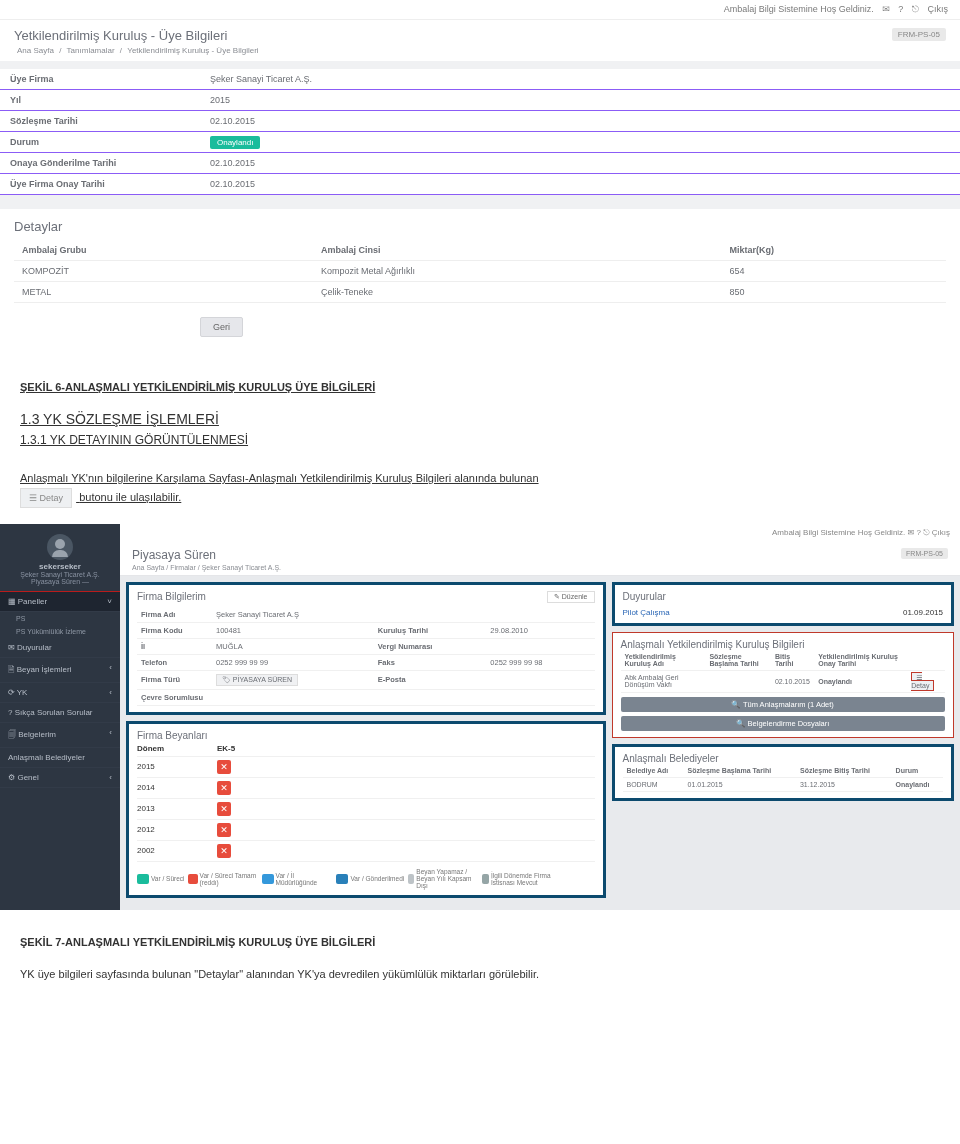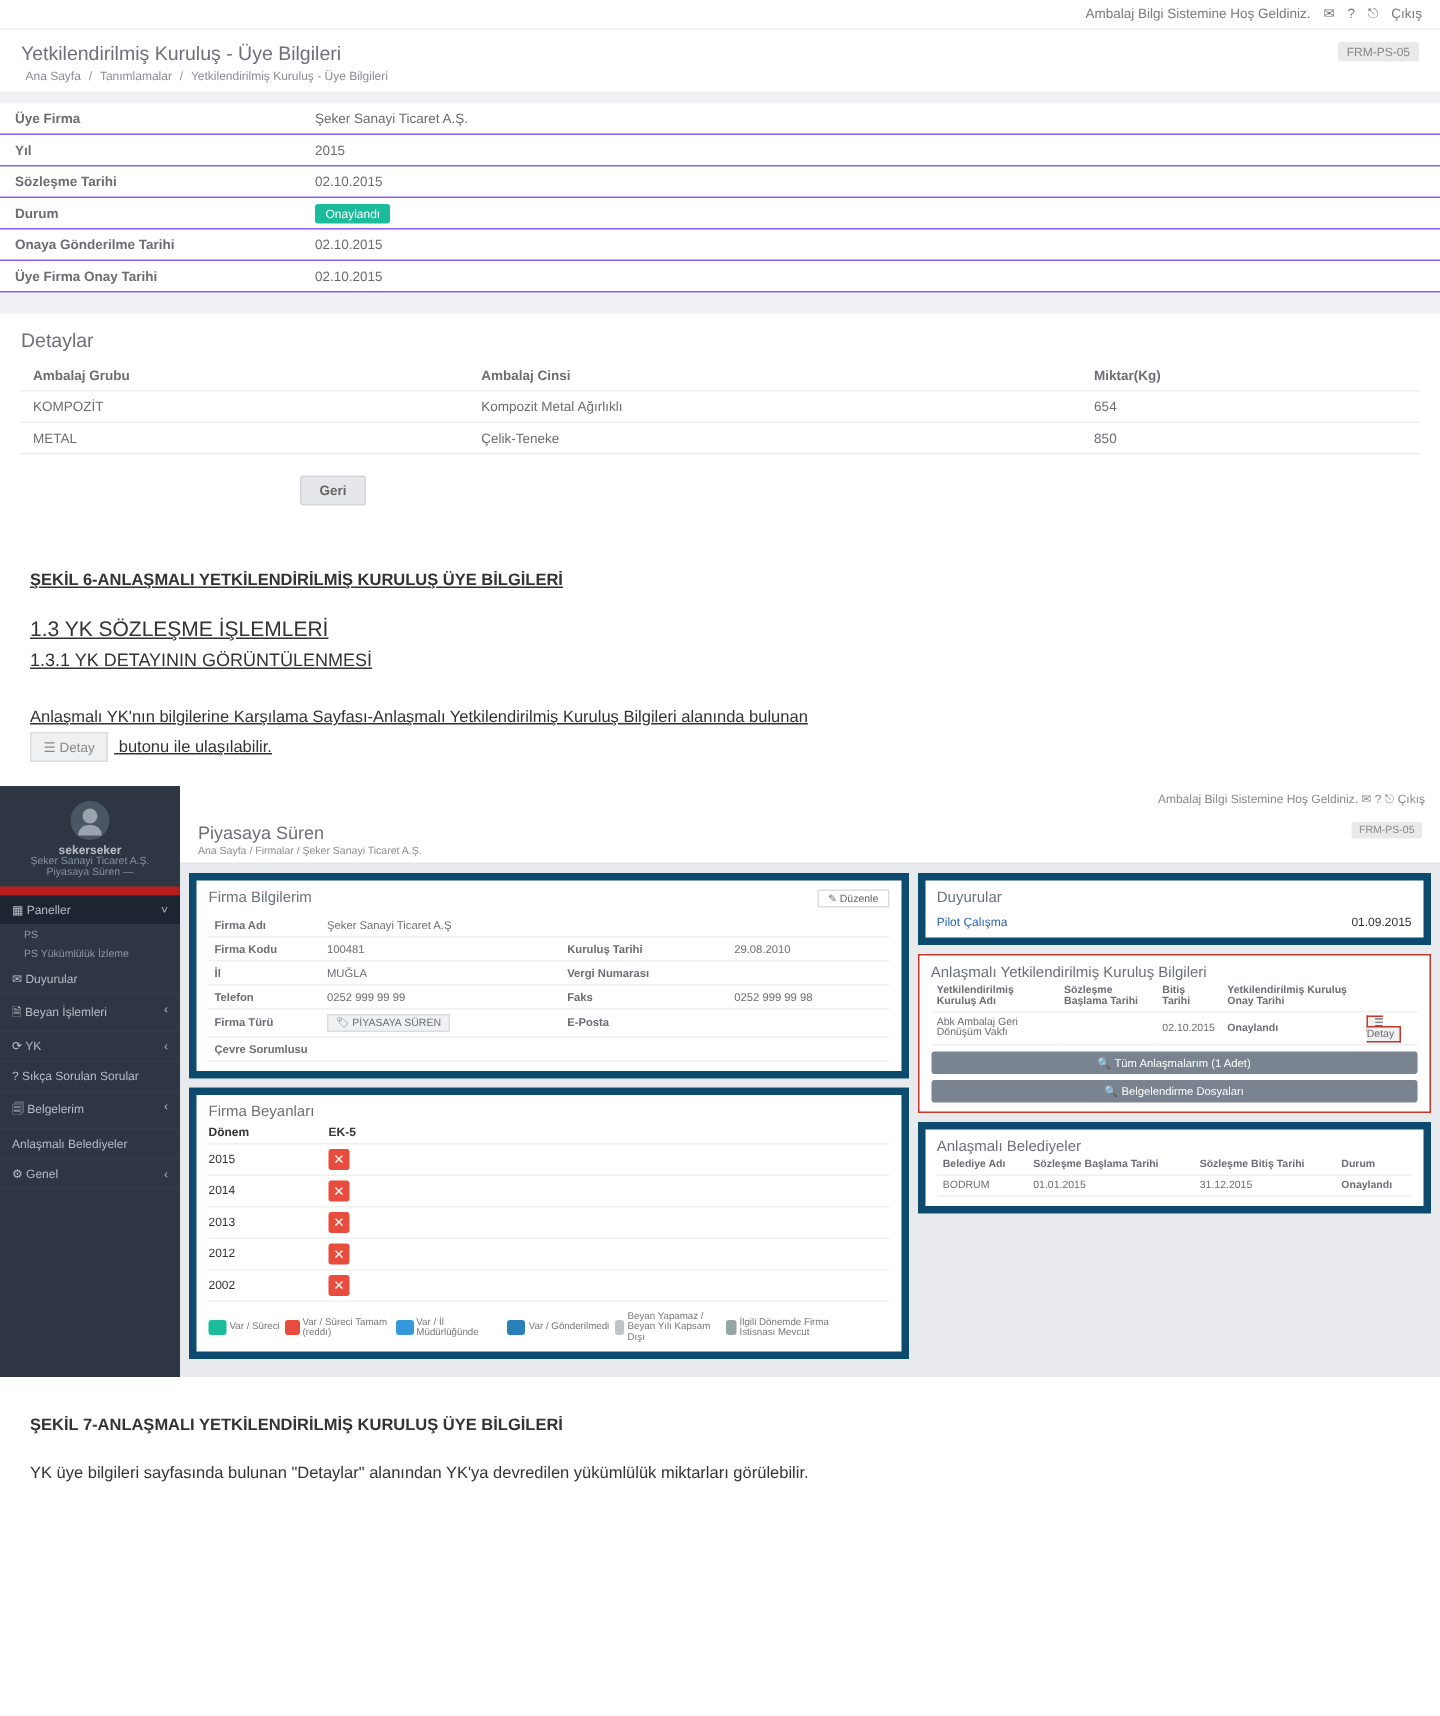--- a/index.html
+++ b/index.html
@@ -153,21 +153,21 @@
     position: relative;
   }
   .avatar-circle::before {
     content:""; position:absolute; top:5px; left:8px;
     width:10px; height:10px; background:#9aa3ad; border-radius:50%;
   }
   .avatar-circle::after {
     content:""; position:absolute; bottom:3px; left:5px;
     width:16px; height:7px; background:#9aa3ad; border-radius:8px 8px 0 0;
   }
-  .side-user { text-align:center; padding-bottom:6px; border-bottom:6px solid #b91c1c;}
+  .side-user { text-align:center; padding-bottom:6px; border-bottom:1px solid #b91c1c;}
   .side-user .uname { font-weight:600; }
   .side-user .ucomp { font-size:7px; color:#8891a0; }
   .side-item { padding: 5px 8px; border-bottom:1px solid #323b48; }
   .side-sub { padding: 3px 16px; color:#8e97a4; font-size:7px;}
   .side-item.act { background:#1e2530; }
 
   .ss2 .main { flex:1; background:#e8eaed; padding:0; }
   .ss2 .topbar2 {
     background:#fff; padding:4px 10px; text-align:right; font-size:8px; color:#888;
   }
@@ -176,21 +176,21 @@
     display:flex; justify-content:space-between; align-items:flex-start;
   }
   .ss2 .pagehead .pt { font-size:12px; color:#6c7079; }
   .ss2 .pagehead .bc { font-size:7px; color:#8a8d93; margin-top:2px;}
   .ss2 .pagekey2 { background:#e9e9e9; padding:2px 5px; font-size:7px; border-radius:2px; color:#888;}
 
   .ss2 .cols { display:flex; gap:6px; padding:6px; }
   .ss2 .leftcol { flex:1.4; }
   .ss2 .rightcol { flex:1; }
   .card {
-    background:#fff; border:5px solid #0c4a6e; margin-bottom:6px;
+    background:#fff; border:3px solid #0c4a6e; margin-bottom:6px;
     padding:6px 8px;
   }
   .card.redborder { border:1.5px solid #c0392b; }
   .card-h { display:flex; justify-content:space-between; margin-bottom:4px;}
   .card-title { font-size:10px; color:#6c7079; }
   .edit-btn { background:#fff; border:1px solid #ddd; padding:1px 6px; font-size:7px; color:#666;}
   .fbt { width:100%; border-collapse:collapse; }
   .fbt td, .fbt th { font-size:7.5px; padding:3px 4px; color:#6a6d73; border-bottom:1px solid #f0f0f0;}
   .fbt td:first-child { width:75px; font-weight:600;}
   .chip { background:#f0f1f3; border:1px solid #ddd; padding:1px 5px; font-size:7px; display:inline-block;}
@@ -280,21 +280,21 @@
         <td>654</td>
       </tr>
       <tr>
         <td>METAL</td>
         <td>Çelik-Teneke</td>
         <td>850</td>
       </tr>
     </tbody>
       </table>
   </div>
-  <div style="background:#fff; padding:0 0 8px 0;font-weight:bold;">
+  <div style="background:#fff; padding:0 0 8px 0;">
     <span class="btn-back">Geri</span>
   </div>
 </div>
 
 <div class="doc-section">
   <div class="doc-caption">ŞEKİL 6-ANLAŞMALI YETKİLENDİRİLMİŞ KURULUŞ ÜYE BİLGİLERİ</div>
   <div class="doc-heading">
     <span class="num">1.3   YK SÖZLEŞME İŞLEMLERİ</span>
   </div>
   <div class="doc-subhead">1.3.1   YK DETAYININ GÖRÜNTÜLENMESİ</div>

